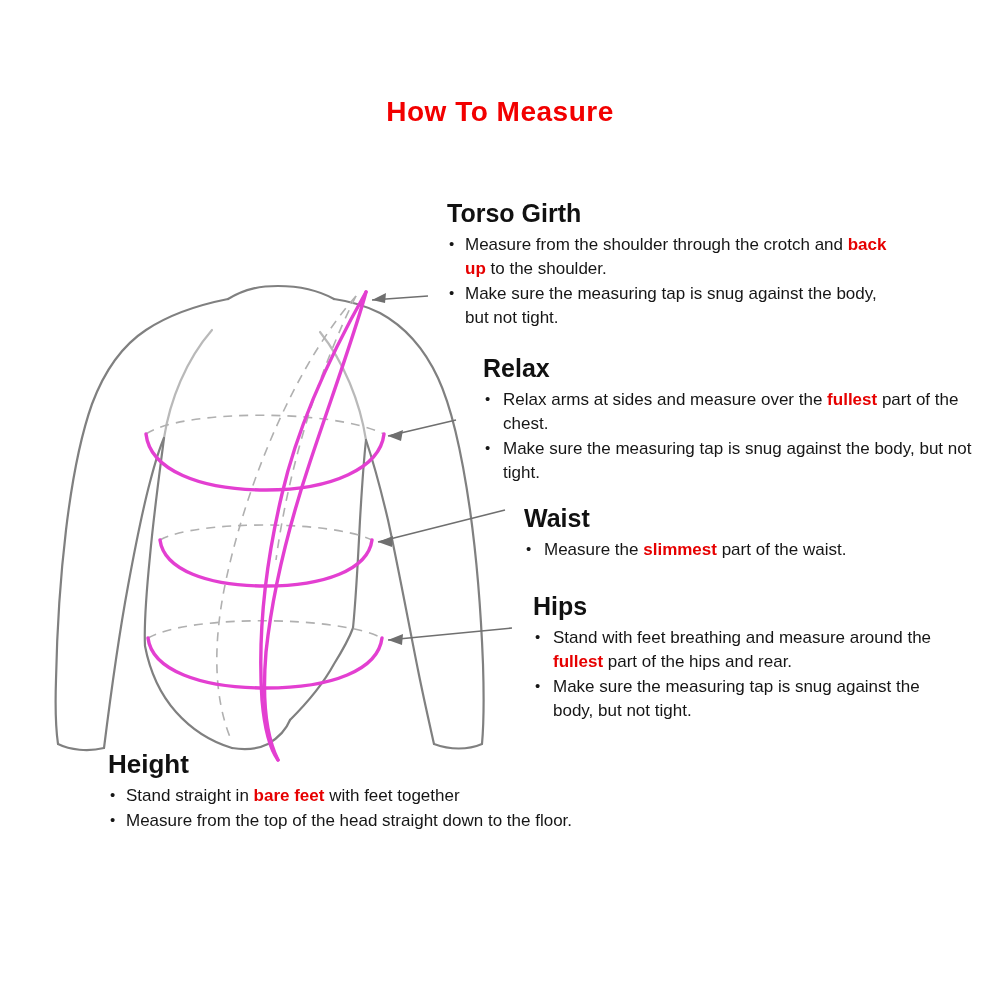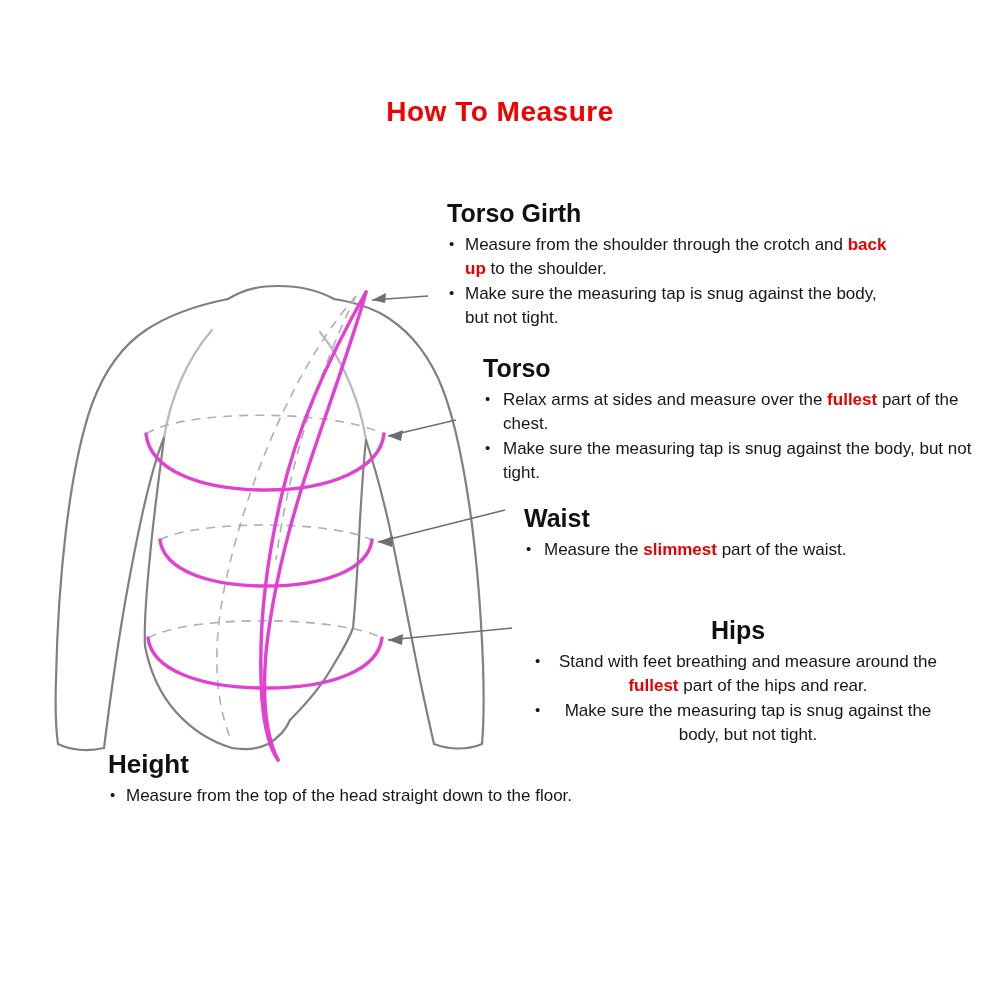--- a/index.html
+++ b/index.html
@@ -79,21 +79,21 @@
     color: #161616;
   }
   .hl {
     color: #e60000;
     font-weight: bold;
   }
 
   #sec-torso { left: 432px; top: 200px; width: 440px; margin-left: 15px; }
   #sec-bust  { left: 483px; top: 355px; width: 515px; }
   #sec-waist { left: 524px; top: 505px; width: 420px; }
-  #sec-hips  { left: 533px; top: 617px; width: 410px; text-align: center; }
+  #sec-hips  { left: 533px; top: 593px; width: 410px; }
   #sec-height{ left: 108px; top: 750px; width: 520px; }
 
   #sec-bust .bullet-item,
   #sec-waist .bullet-item,
   #sec-hips .bullet-item { padding-left: 20px; }
 
   #sec-height .section-heading { font-size: 26px; }
 </style>
 </head>
 <body>
@@ -184,21 +184,21 @@
 
   <div class="section" id="sec-torso">
     <div class="section-heading">Torso Girth</div>
     <ul class="bullet-list">
       <li class="bullet-item"><span><span>Measure from the shoulder through the crotch and </span><span class="hl">back up</span><span> to the shoulder.</span></span></li>
       <li class="bullet-item"><span>Make sure the measuring tap is snug against the body, but not tight.</span></li>
     </ul>
   </div>
 
   <div class="section" id="sec-bust">
-    <div class="section-heading">Torso</div>
+    <div class="section-heading">Relax</div>
     <ul class="bullet-list">
       <li class="bullet-item"><span><span>Relax arms at sides and measure over the </span><span class="hl">fullest</span><span> part of the chest.</span></span></li>
       <li class="bullet-item"><span>Make sure the measuring tap is snug against the body, but not tight.</span></li>
     </ul>
   </div>
 
   <div class="section" id="sec-waist">
     <div class="section-heading">Waist</div>
     <ul class="bullet-list">
       <li class="bullet-item"><span><span>Measure the </span><span class="hl">slimmest</span><span> part of the waist.</span></span></li>
@@ -209,17 +209,18 @@
     <div class="section-heading">Hips</div>
     <ul class="bullet-list">
       <li class="bullet-item"><span><span>Stand with feet breathing and measure around the </span><span class="hl">fullest</span><span> part of the hips and rear.</span></span></li>
       <li class="bullet-item"><span>Make sure the measuring tap is snug against the body, but not tight.</span></li>
     </ul>
   </div>
 
   <div class="section" id="sec-height">
     <div class="section-heading">Height</div>
     <ul class="bullet-list">
+      <li class="bullet-item"><span><span>Stand straight in </span><span class="hl">bare feet</span><span> with feet together</span></span></li>
       <li class="bullet-item"><span>Measure from the top of the head straight down to the floor.</span></li>
     </ul>
   </div>
 
 </div>
 
 </body></html>

